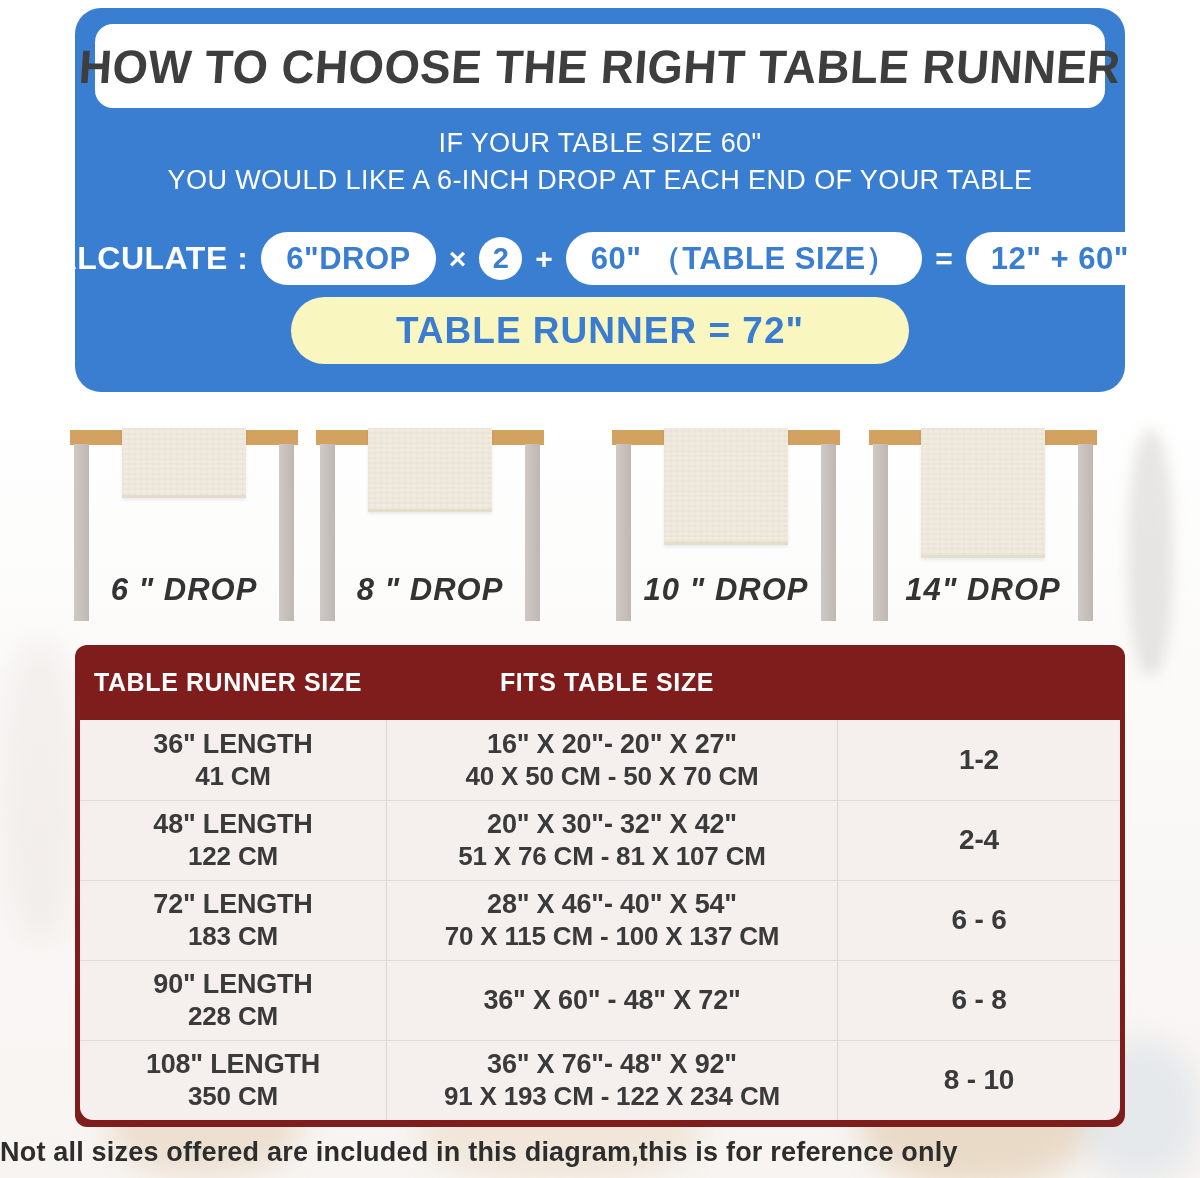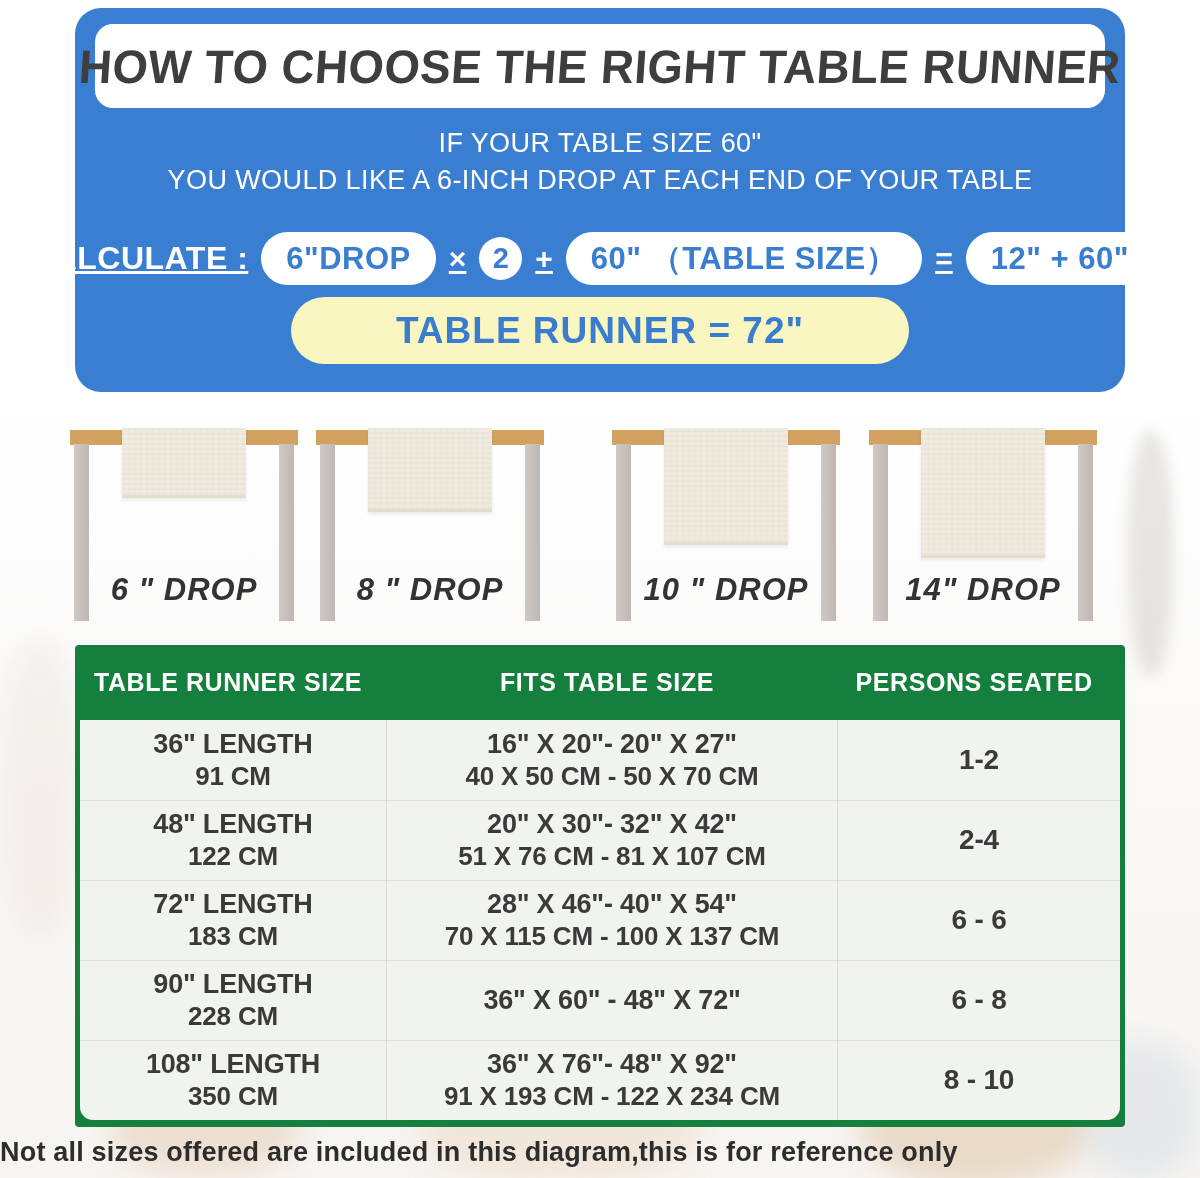--- a/index.html
+++ b/index.html
@@ -37,21 +37,21 @@
   }
   .subtitle {
     position:absolute; left:0; right:0; text-align:center;
     color:#ffffff; font-size:27px; letter-spacing:0.4px;
   }
   .sub1 { top:120px; }
   .sub2 { top:157px; }
   .calc-row {
     position:absolute; top:224px; left:0; right:16px;
     display:flex; justify-content:center; align-items:center; gap:13px;
-    color:#ffffff; font-weight:bold; font-size:32px; white-space:nowrap;text-decoration:underline;
+    color:#ffffff; font-weight:bold; font-size:32px; white-space:nowrap;
   }
   .calc-label { font-size:32px; letter-spacing:0.5px; }
   .pill {
     background:#ffffff; color:#3a7ed2; border-radius:27px; height:53px;
     display:flex; align-items:center; padding:0 25px;
     font-size:31px; font-weight:bold; letter-spacing:0.5px;
   }
   .op { font-size:30px; }
   .mult-circle {
     width:43px; height:43px; border-radius:50%; background:#ffffff; color:#3a7ed2;
@@ -89,21 +89,21 @@
   .h6  { height:70px; } .h8 { height:84px; } .h10 { height:117px; } .h14 { height:130px; }
   .drop-label {
     position:absolute; left:0; right:0; top:142px; text-align:center;
     font-size:31px; font-weight:bold; font-style:italic; color:#333333;
     letter-spacing:1px; z-index:3; white-space:nowrap;
   }
 
   
   .size-panel {
     position:absolute; left:75px; top:645px; width:1050px; height:482px;
-    background:#15803d; border-radius:4px; z-index:2;
+    background:#7f1d1d; border-radius:12px; z-index:2;
   }
   .panel-header {
     height:75px; display:grid; grid-template-columns:306px 452px 282px;
     align-items:center; text-align:center;
     color:#ffffff; font-size:25px; font-weight:bold; letter-spacing:0.6px;
   }
   .panel-body {
     margin:0 5px; height:400px; background:rgba(249,247,245,.97);
     border-radius:0 0 13px 13px; overflow:hidden;
   }
@@ -182,28 +182,27 @@
   <div class="leg leg-l"></div>
   <div class="leg leg-r"></div>
   <div class="runner h14"></div>
   <div class="drop-label">14" DROP</div>
 </div>
 
 <div class="size-panel">
   <div class="panel-header">
     <div>TABLE RUNNER SIZE</div>
     <div>FITS TABLE SIZE</div>
-    <div>PERSONS SEATED</div>
   </div>
   <div class="panel-body">
     <div class="size-grid">
 
       <div class="cell">
         <span>36" LENGTH</span>
-        <span class="cm-line">91 CM</span>
+        <span class="cm-line">41 CM</span>
       </div>
       <div class="cell mid">
         <span>16" X 20"- 20" X 27"</span>
         <span class="cm-line">40 X 50 CM - 50 X 70 CM</span>
       </div>
       <div class="cell persons">1-2</div>
 
       <div class="cell bt">
         <span>48" LENGTH</span>
         <span class="cm-line">122 CM</span>

